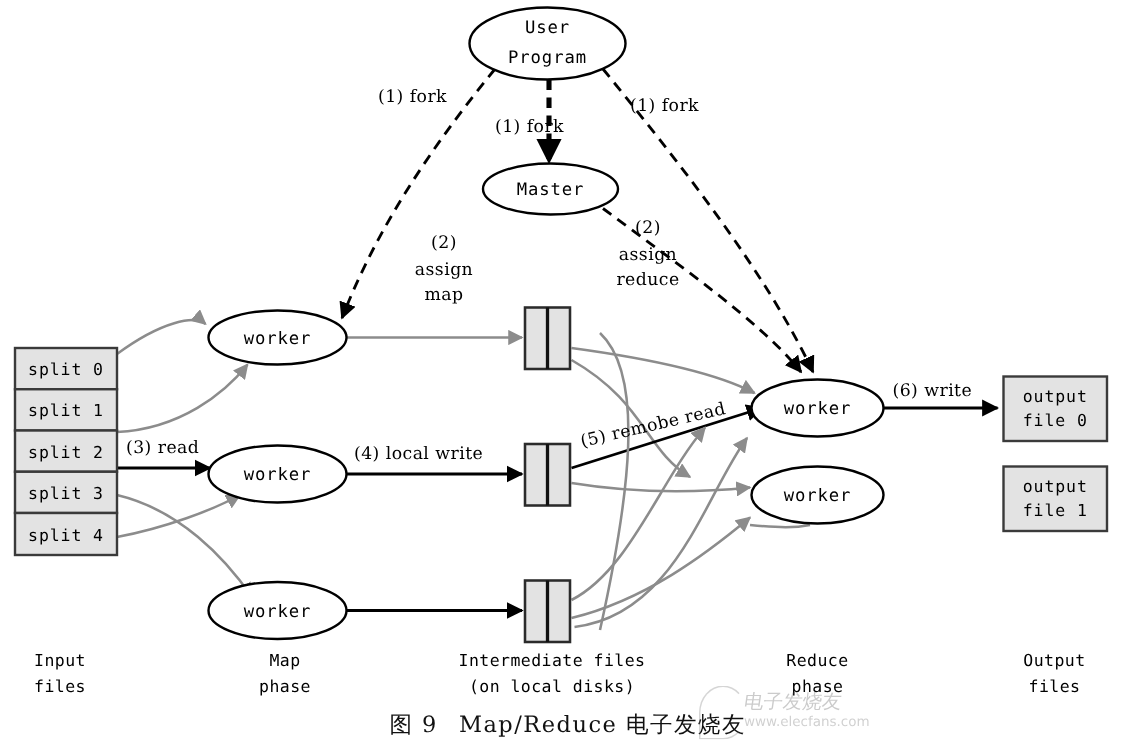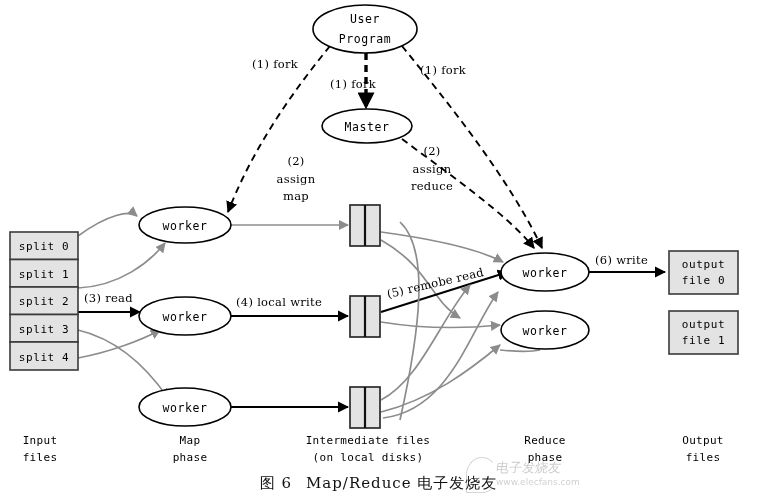--- a/index.html
+++ b/index.html
@@ -317,21 +317,21 @@
     <text class="phase-label" x="368" y="461">(on local disks)</text>
 
     <text class="phase-label" x="545" y="444">Reduce</text>
     <text class="phase-label" x="545" y="461">phase</text>
 
     <text class="phase-label" x="703" y="444">Output</text>
     <text class="phase-label" x="703" y="461">files</text>
   </svg>
 
   <div id="caption">
-    <span class="cap-num">图 6</span><span>Map/Reduce 电子发烧友</span>
+    <span class="cap-num">图 9</span><span>Map/Reduce 电子发烧友</span>
   </div>
 
   <div id="watermark">
     <div class="wm-swirl"></div>
     <div class="wm-cn">电子发烧友</div>
     <div class="wm-url">www.elecfans.com</div>
   </div>
 
 </div>
 

